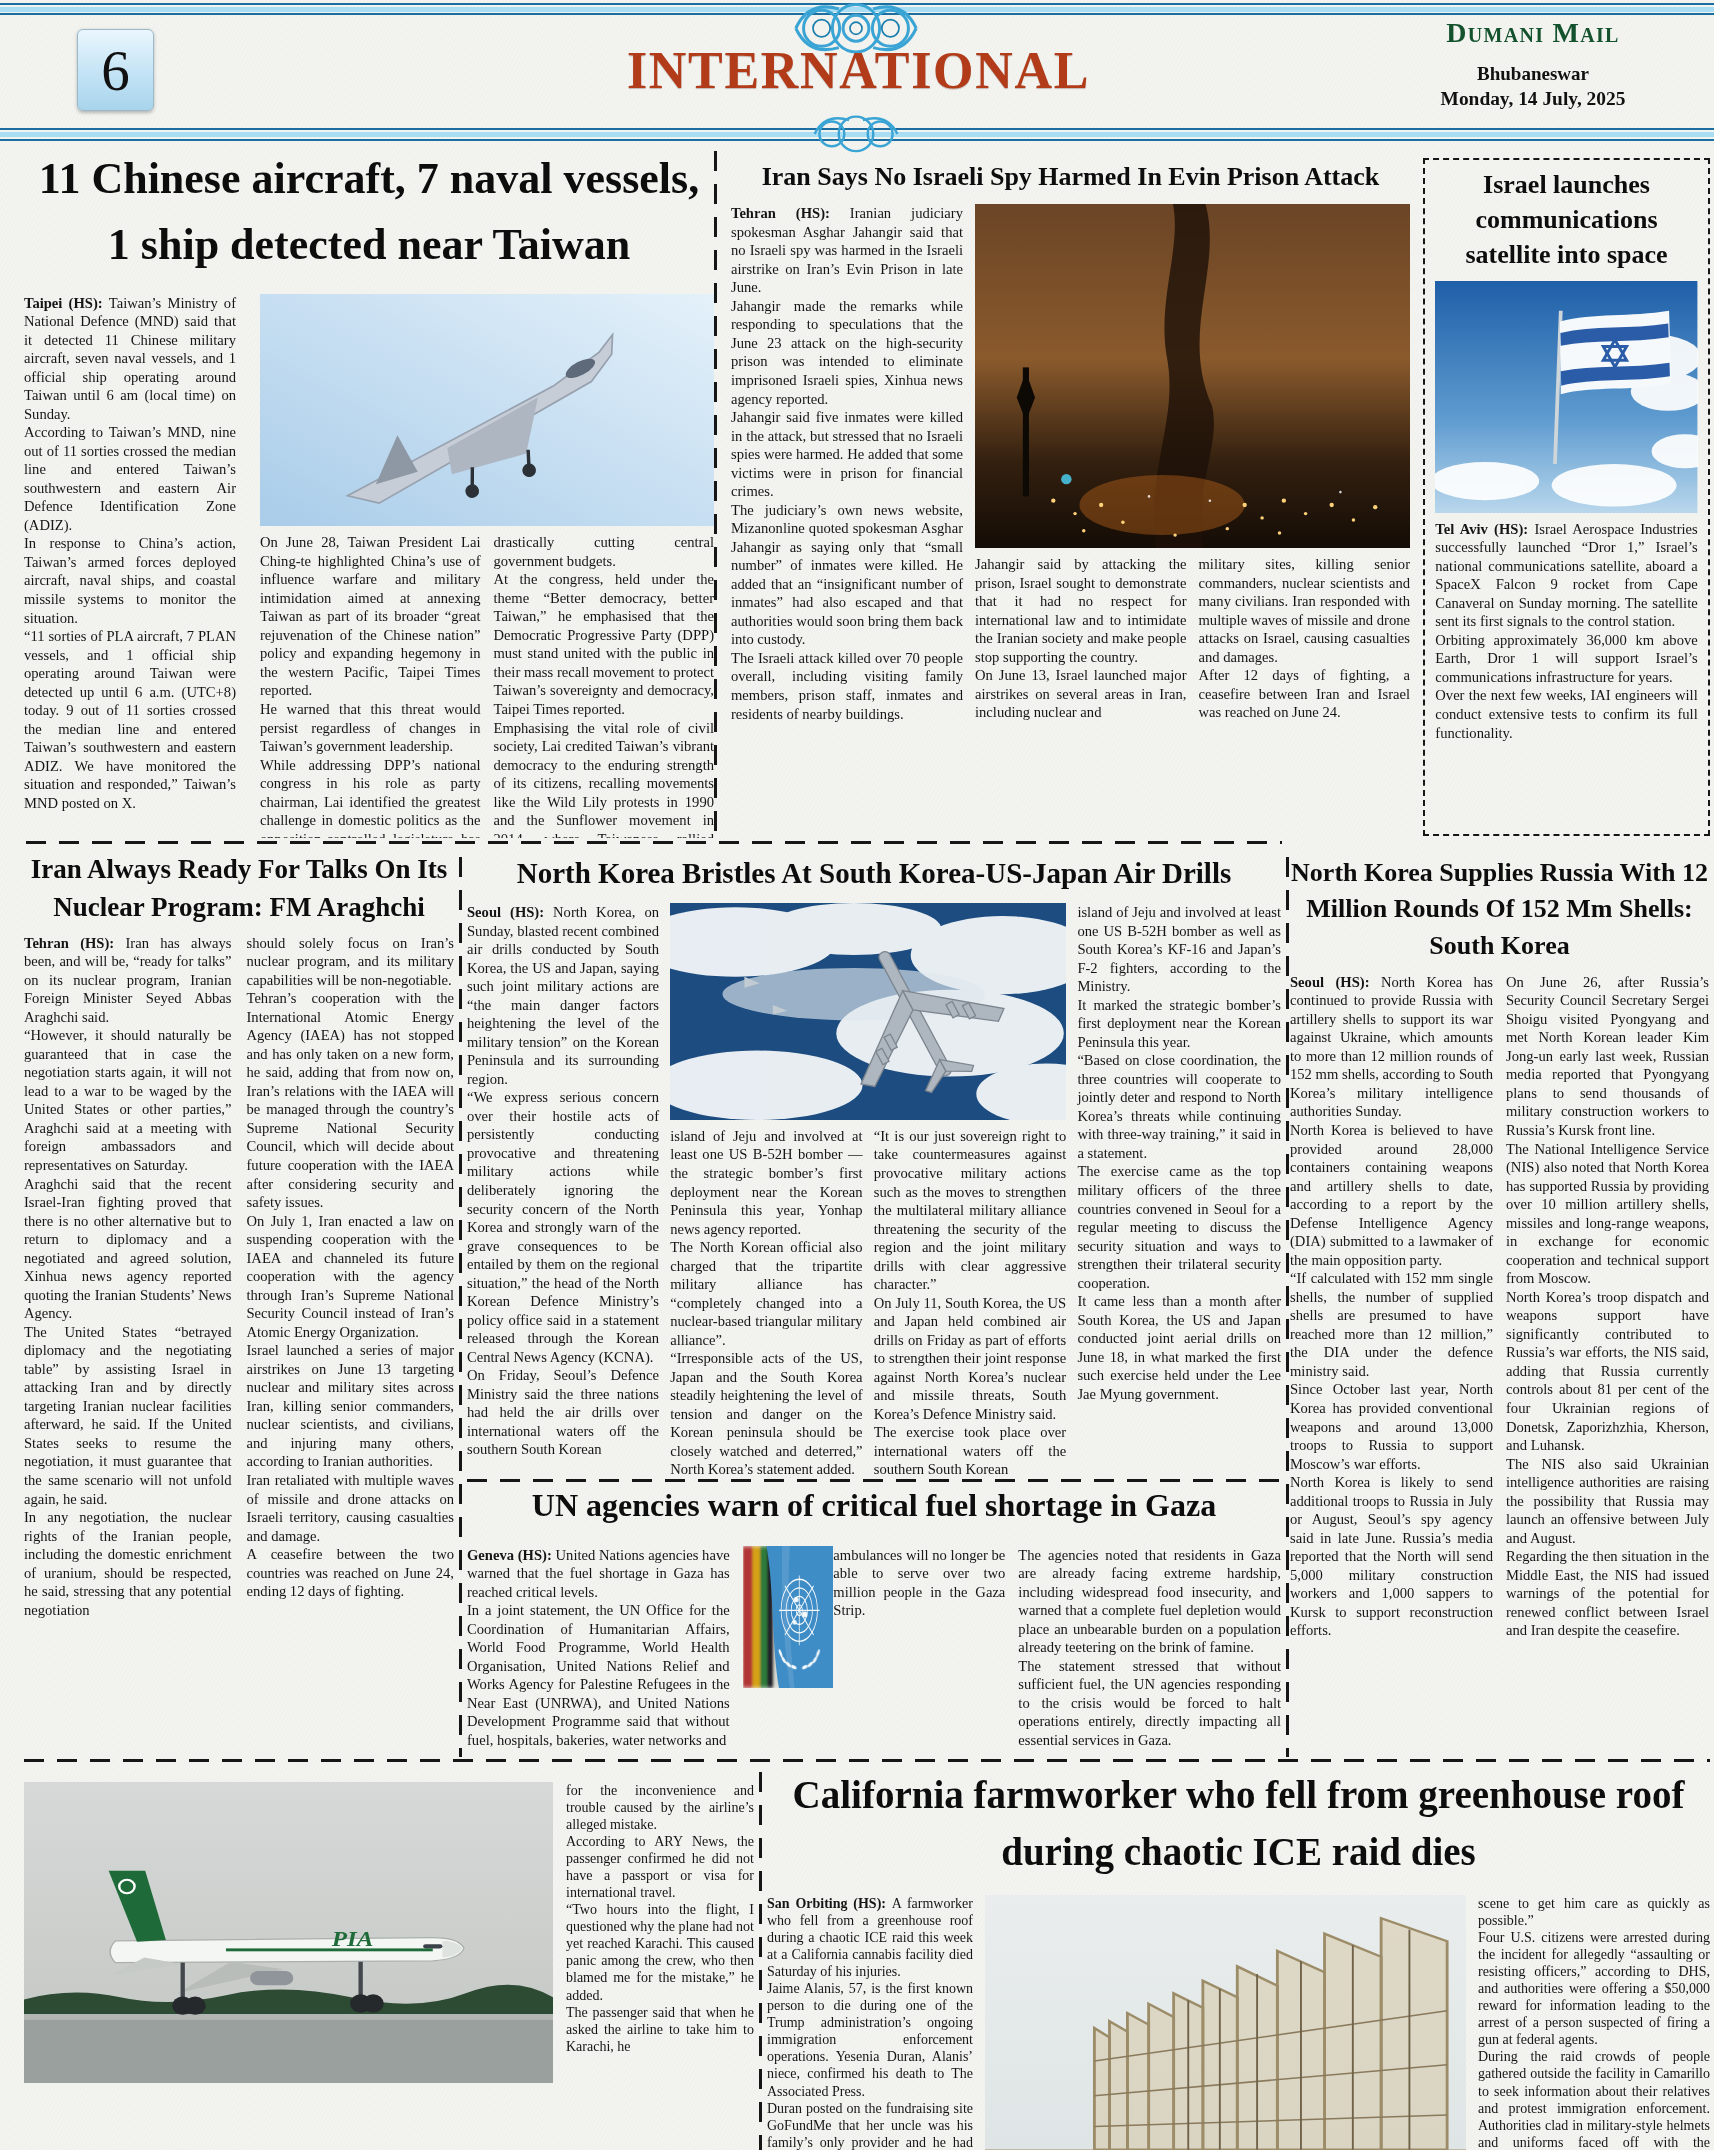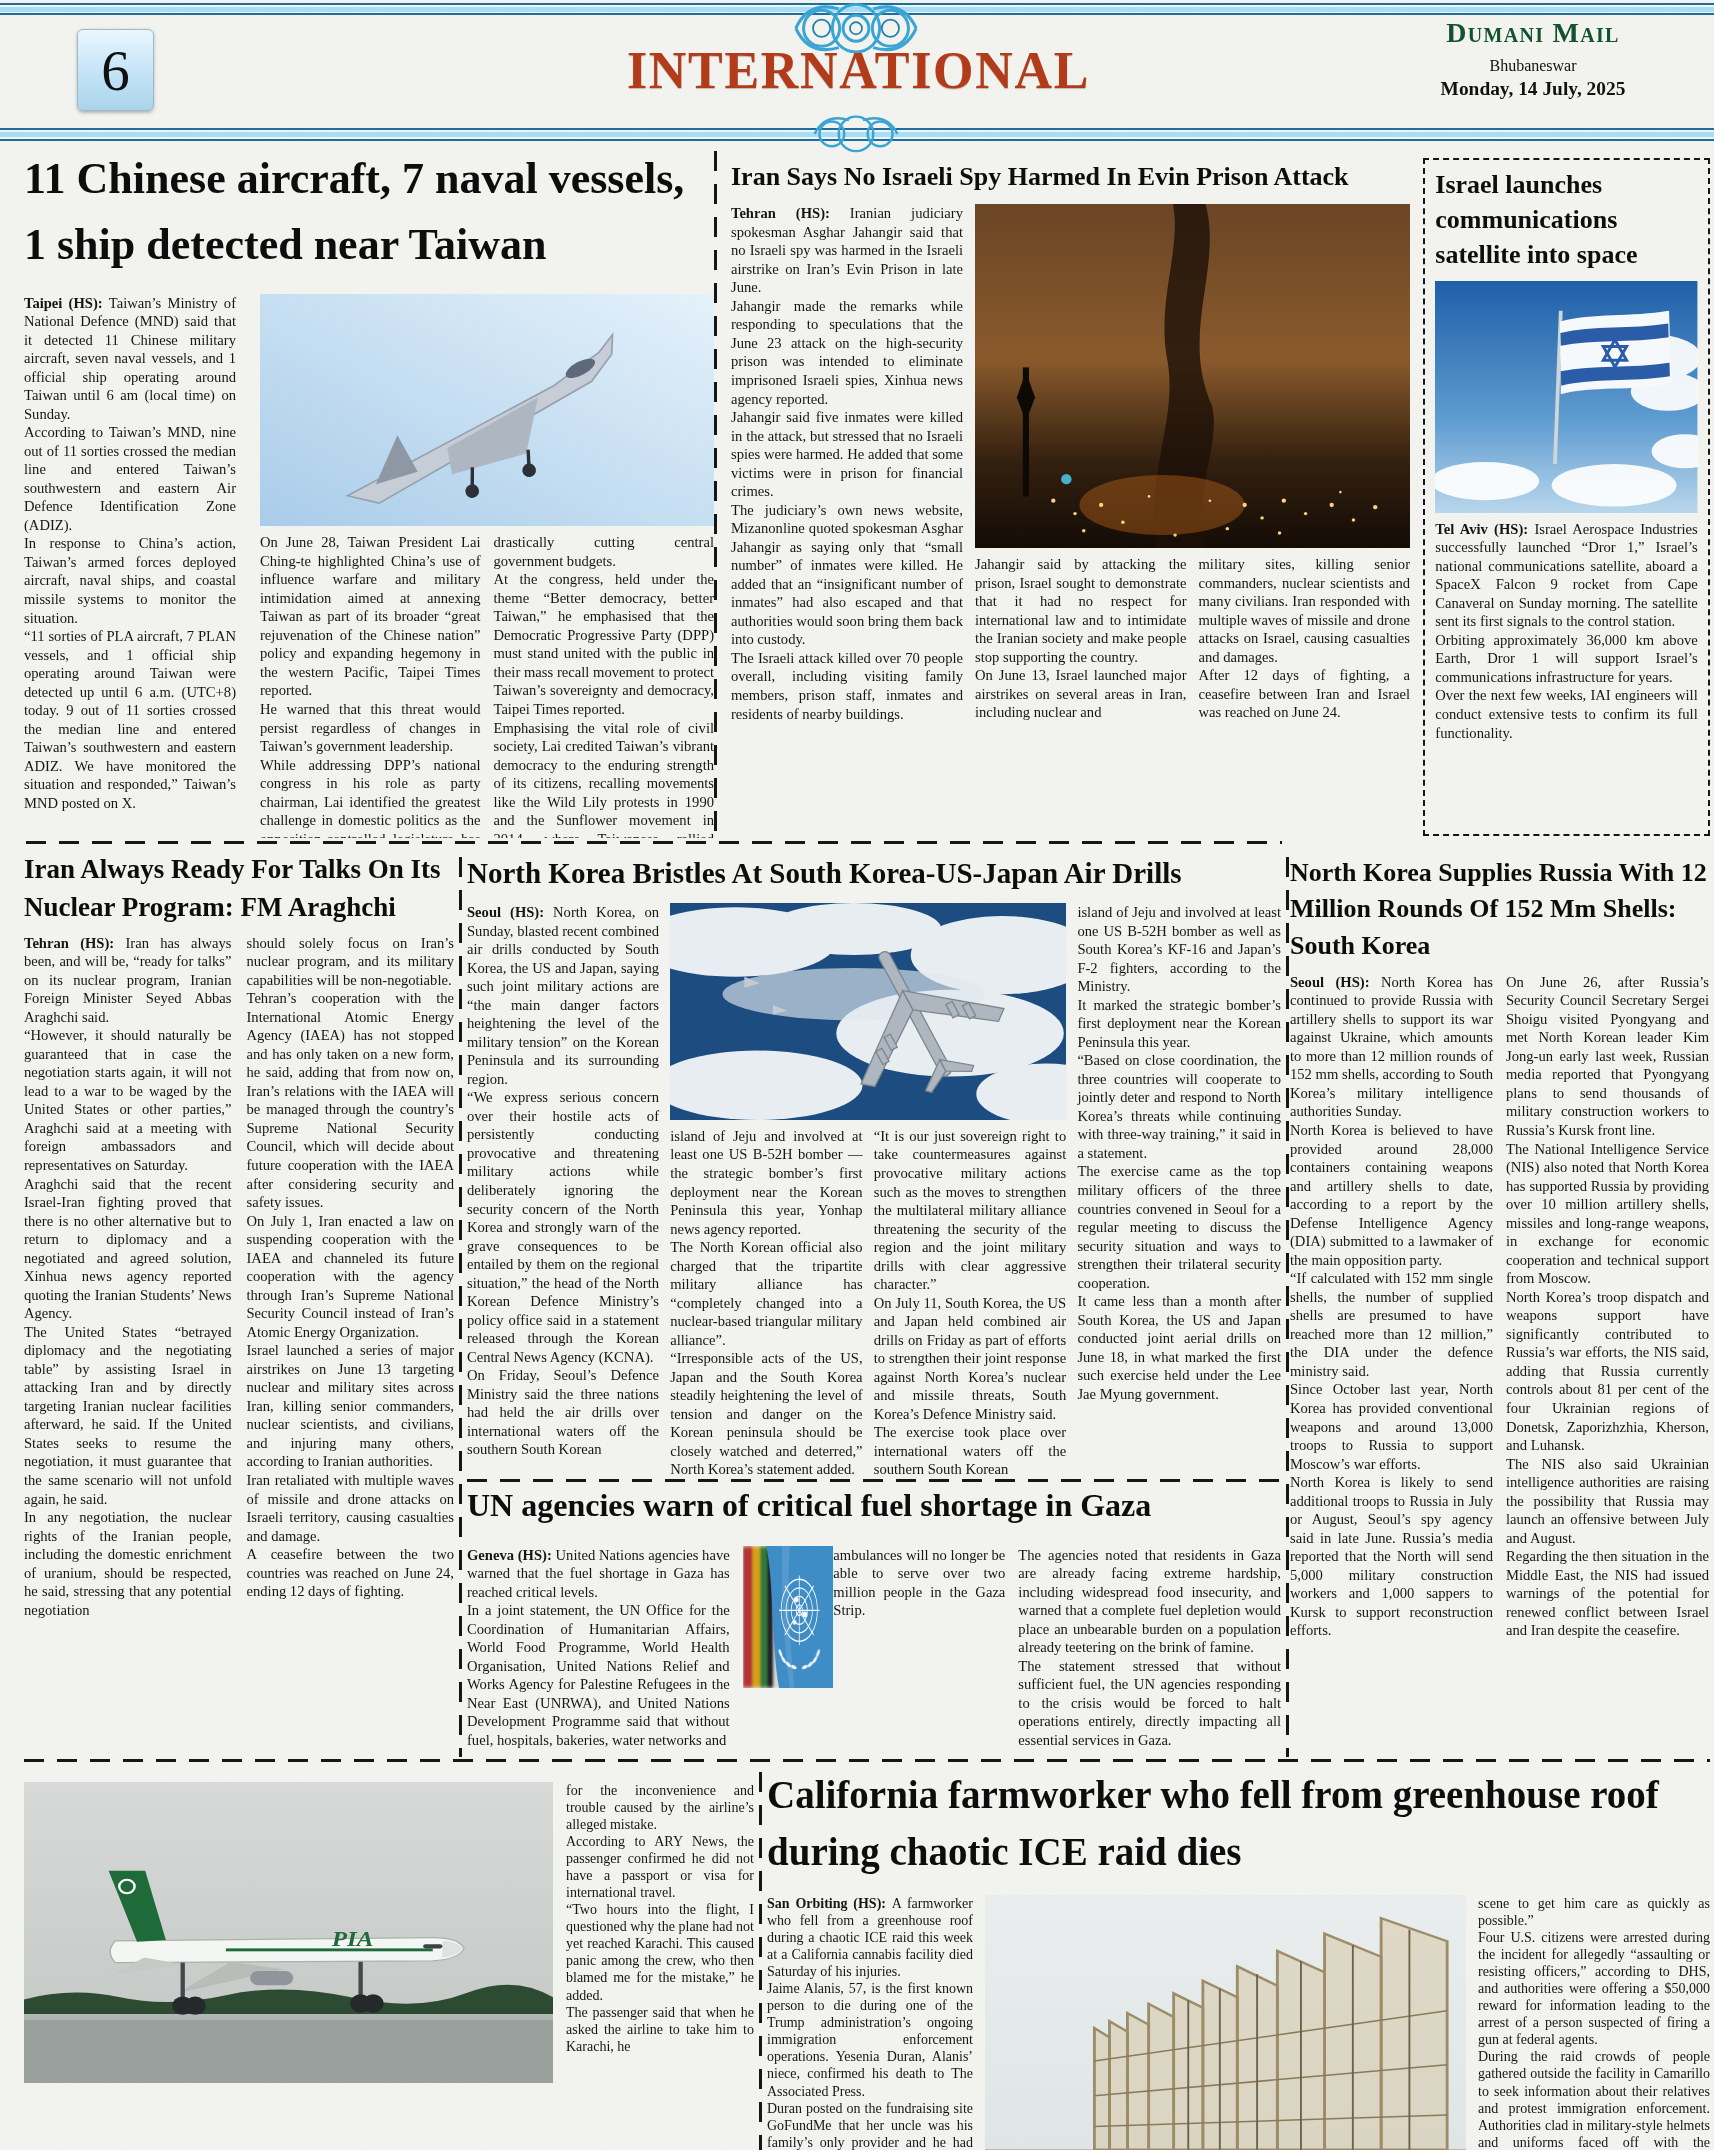--- a/index.html
+++ b/index.html
@@ -25,27 +25,27 @@
   }
   .pagebox span { font-size:57px; font-weight:400; color:#111; }
 
   .section-title {
     position:absolute; left:551px; top:41px; width:615px; text-align:center;
     font-size:52px; font-weight:700; letter-spacing:1.7px; color:#b23c1a;
     text-shadow:0 1.3px 0.9px rgba(60,10,0,0.25);
   }
   .masthead-block { position:absolute; left:1359px; top:17px; width:348px; text-align:center; }
   .masthead { font-size:28px; font-weight:700; color:#14522e; font-variant:small-caps; letter-spacing:1.3px; }
-  .masthead-city { font-size:16px; font-weight:400; color:#111; margin-top:8px; }
+  .masthead-city { font-size:19px; font-weight:700; color:#111; margin-top:14px; }
   .masthead-date { font-size:19.4px; font-weight:700; color:#111; margin-top:3.4px; }
 
   .flourish { position:absolute; }
 
   .article { position:absolute; overflow:hidden; }
-  .headline { font-weight:700; text-align:left; color:#0d0d0d; }
+  .headline { font-weight:700; text-align:center; color:#0d0d0d; }
   .body-row { display:flex; }
   .col { text-align:justify; }
   .txt { white-space:pre-line; }
   .dateline { font-weight:700; }
   .photo { width:100%; display:block; }
   .photo svg { width:100%; height:100%; display:block; }
   .caption { text-align:justify; }
 
   
   .bt { font-size:14.6px; line-height:1.27; }

